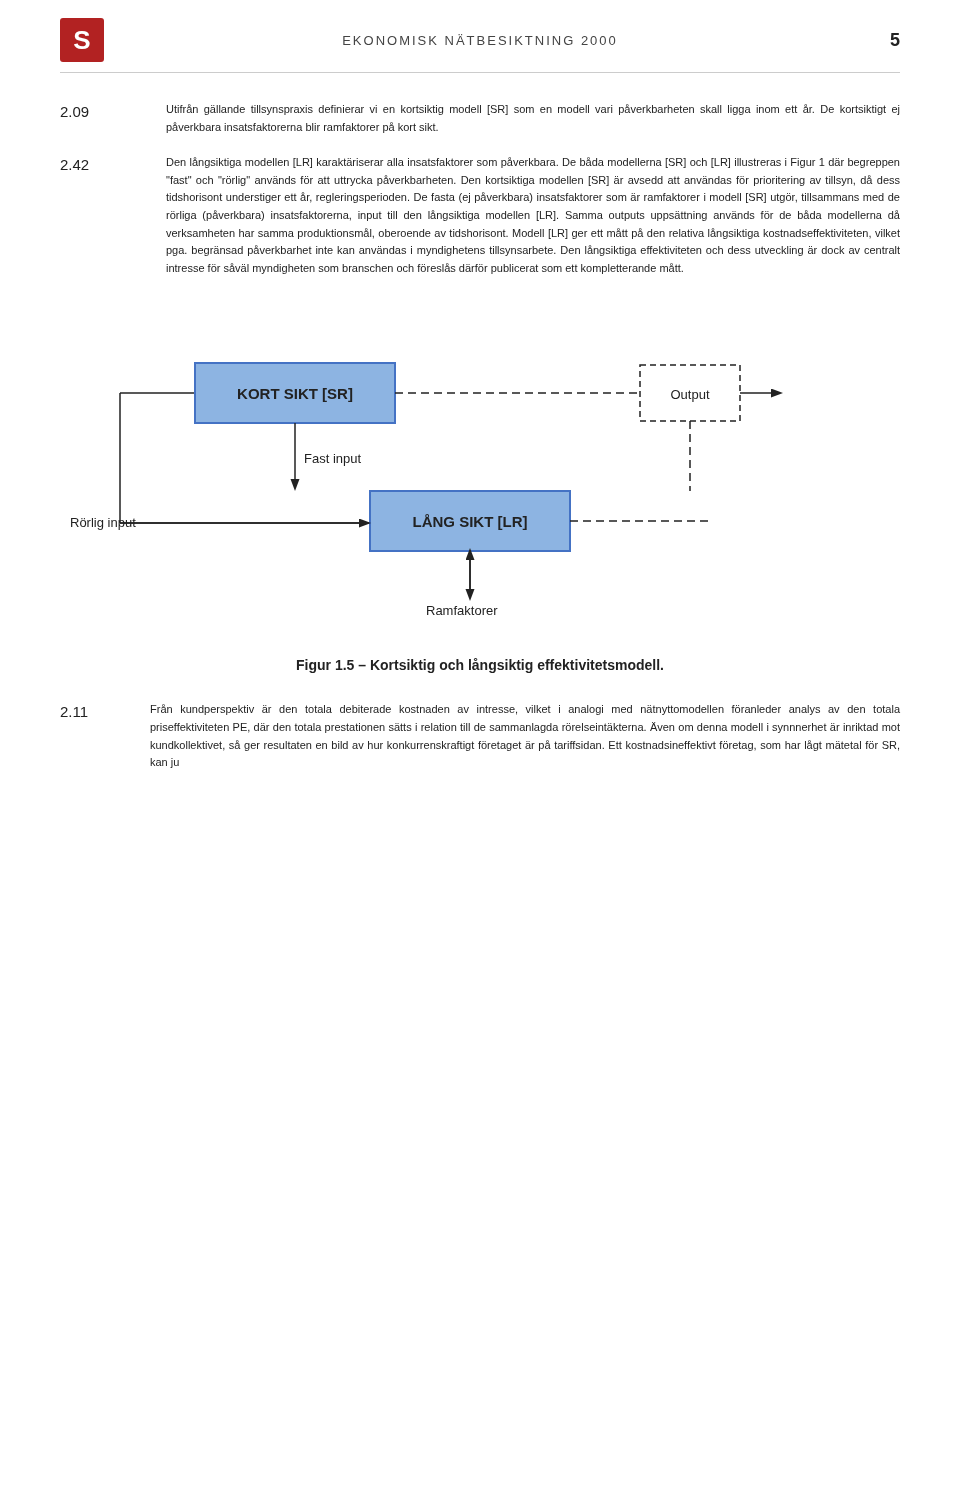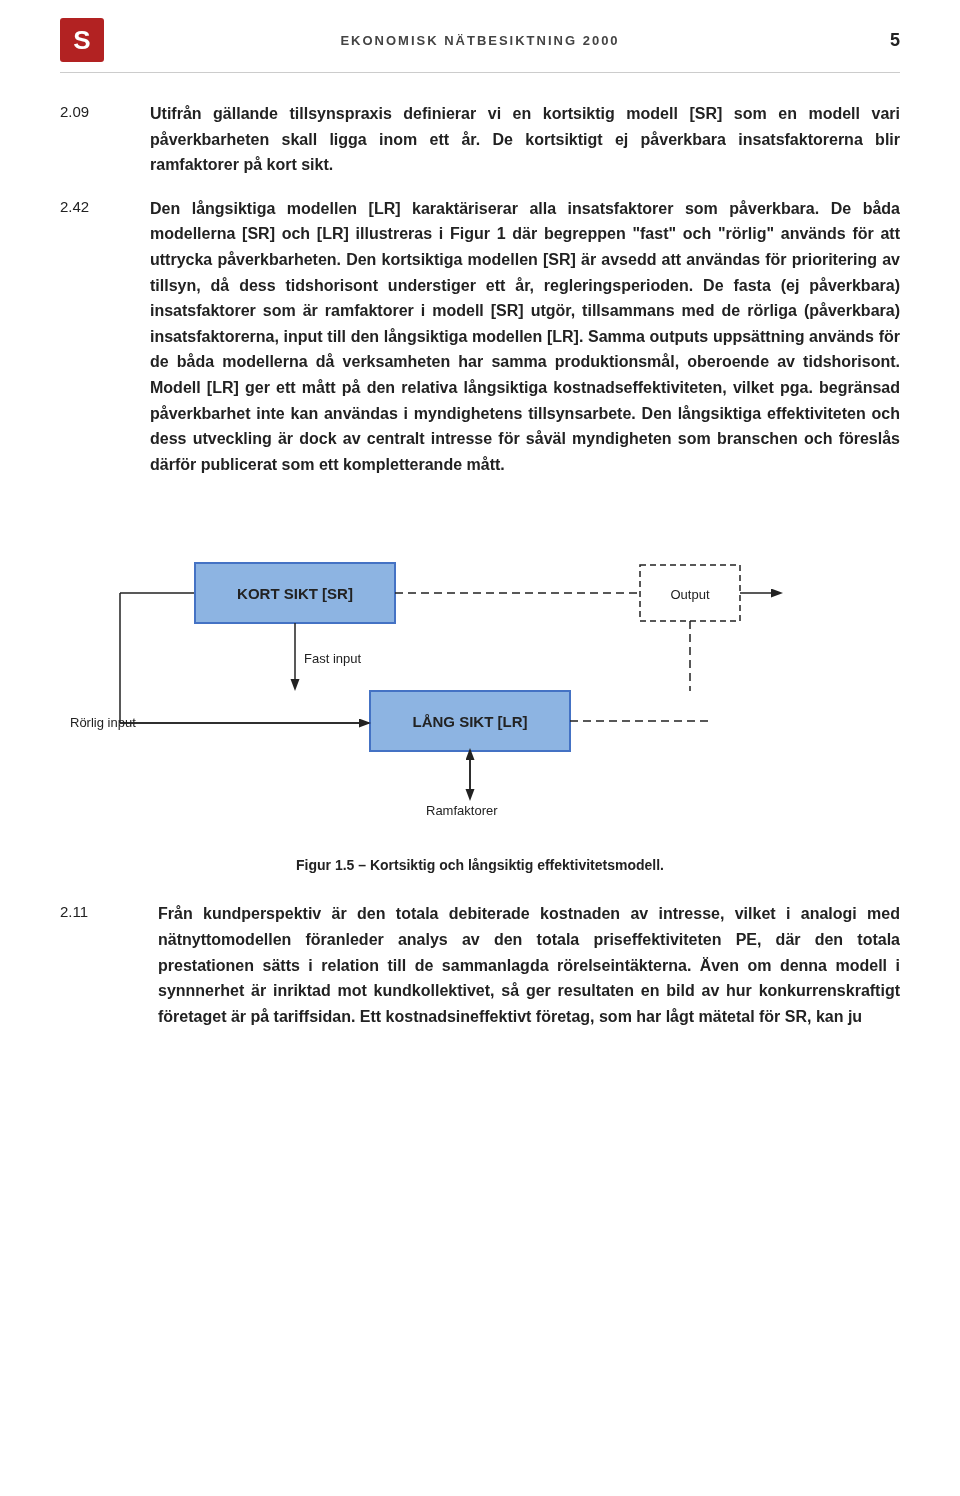--- a/index.html
+++ b/index.html
@@ -27,49 +27,48 @@
     }
     .header-logo {
       width: 44px;
       height: 44px;
     }
     .header-title {
       font-size: 13px;
       letter-spacing: 2px;
       text-transform: uppercase;
       color: #444;
-      font-weight: bold;
+      font-weight: normal;
       text-align: center;
       flex: 1;
     }
     .header-page {
       font-size: 18px;
       font-weight: bold;
       color: #222;
       min-width: 44px;
       text-align: right;
     }
     .section {
       display: flex;
-      gap: 0;
+      gap: 16px;
       margin-bottom: 18px;
     }
     .section-num {
       min-width: 90px;
       font-size: 15px;
       color: #222;
       padding-top: 2px;
     }
     .section-text {
       flex: 1;
-      font-size: 16px;
+      font-size: 11px;
       line-height: 1.6;
       color: #222;
       text-align: justify;
-      font-weight: bold;
     }
     .section-text p {
       margin-bottom: 10px;
     }
     .section-text p:last-child {
       margin-bottom: 0;
     }
     
     .diagram-container {
       margin: 36px 0 24px 0;
@@ -83,21 +82,21 @@
     }
     .fig-caption {
       text-align: center;
       font-size: 14px;
       font-weight: bold;
       margin-bottom: 28px;
       color: #222;
     }
     .section-2-11 {
       display: flex;
-      gap: 8px;
+      gap: 0;
       margin-bottom: 18px;
     }
   </style>
 </head>
 <body>
 
 <div class="page">
 
   <div class="header">
 

